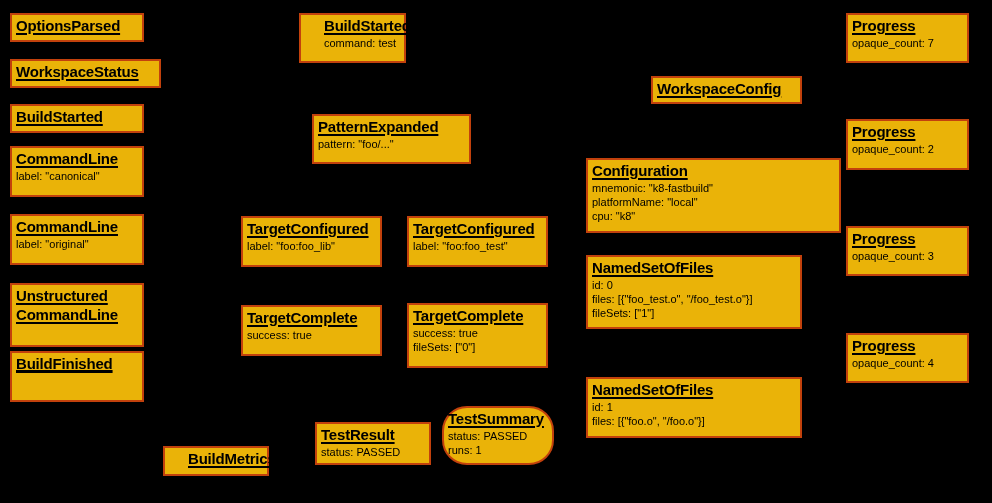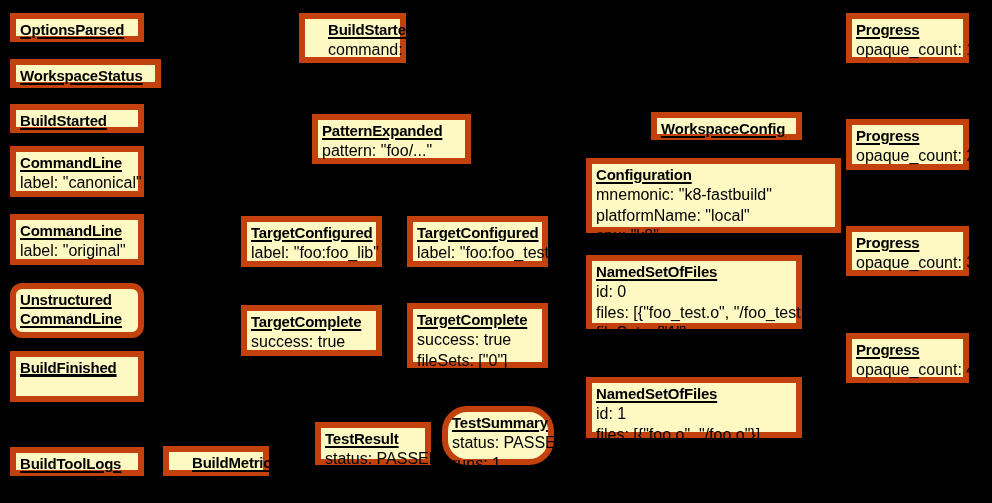--- a/index.html
+++ b/index.html
@@ -6,39 +6,39 @@
   #canvas {
     position:relative;
     width:992px; height:503px;
     background:#000000;
     overflow:hidden;
     font-family:"Liberation Sans", sans-serif;
   }
   .box {
     position:absolute;
     box-sizing:border-box;
-    background:#fef9c3;
-    border:6px solid #c2410c;
+    background:#eab308;
+    border:2px solid #c2410c;
     padding:2px 4px;
     color:#000;
     overflow:visible;
   }
   .title {
     font-weight:bold;
     font-size:15px;
     line-height:1.25;
     letter-spacing:-0.2px;
     text-decoration:underline;
     text-decoration-thickness:2px;
     text-underline-offset:2px;
     white-space:pre-line;
     color:#000;
   }
   .line {
-    font-size:16px;
+    font-size:11px;
     line-height:1.3;
     white-space:nowrap;
     color:#000;
   }
 </style>
 </head>
 <body>
 
 <div id="canvas">
 
@@ -57,32 +57,29 @@
   <div class="box" style="left:10px;top:146px;width:134px;height:51px;">
     <div class="title">CommandLine</div>
     <div class="line">label: "canonical"</div>
   </div>
 
   <div class="box" style="left:10px;top:214px;width:134px;height:51px;">
     <div class="title">CommandLine</div>
     <div class="line">label: "original"</div>
   </div>
 
-  <div class="box" style="left:10px;top:283px;width:134px;height:55px;border-radius:12px;">
+  <div class="box" style="left:10px;top:283px;width:134px;height:64px;">
     <div class="title">Unstructured
 CommandLine</div>
   </div>
 
   <div class="box" style="left:10px;top:351px;width:134px;height:51px;text-decoration:underline;">
     <div class="title">BuildFinished</div>
   </div>
 
-  <div class="box" style="left:10px;top:447px;width:134px;height:29px;">
-    <div class="title">BuildToolLogs</div>
-  </div>
 
   <div class="box" style="left:163px;top:446px;width:106px;height:30px;padding-left:23px;">
     <div class="title">BuildMetrics</div>
   </div>
 
   <div class="box" style="left:299px;top:13px;width:107px;height:50px;padding-left:23px;">
     <div class="title">BuildStarted</div>
     <div class="line">command: test</div>
   </div>
 
@@ -116,21 +113,21 @@
     <div class="title">TestResult</div>
     <div class="line">status: PASSED</div>
   </div>
 
   <div class="box" style="left:442px;top:406px;width:112px;height:59px;border-radius:25px;">
     <div class="title">TestSummary</div>
     <div class="line">status: PASSED</div>
     <div class="line">runs: 1</div>
   </div>
 
-  <div class="box" style="left:651px;top:76px;width:151px;height:28px;margin-top:36px;">
+  <div class="box" style="left:651px;top:76px;width:151px;height:28px;">
     <div class="title">WorkspaceConfig</div>
   </div>
 
   <div class="box" style="left:586px;top:158px;width:255px;height:75px;">
     <div class="title">Configuration</div>
     <div class="line">mnemonic: "k8-fastbuild"</div>
     <div class="line">platformName: "local"</div>
     <div class="line">cpu: "k8"</div>
   </div>
 
@@ -142,21 +139,21 @@
   </div>
 
   <div class="box" style="left:586px;top:377px;width:216px;height:61px;">
     <div class="title">NamedSetOfFiles</div>
     <div class="line">id: 1</div>
     <div class="line">files: [{"foo.o", "/foo.o"}]</div>
   </div>
 
   <div class="box" style="left:846px;top:13px;width:123px;height:50px;">
     <div class="title">Progress</div>
-    <div class="line">opaque_count: 1</div>
+    <div class="line">opaque_count: 7</div>
   </div>
 
   <div class="box" style="left:846px;top:119px;width:123px;height:51px;">
     <div class="title">Progress</div>
     <div class="line">opaque_count: 2</div>
   </div>
 
   <div class="box" style="left:846px;top:226px;width:123px;height:50px;">
     <div class="title">Progress</div>
     <div class="line">opaque_count: 3</div>

